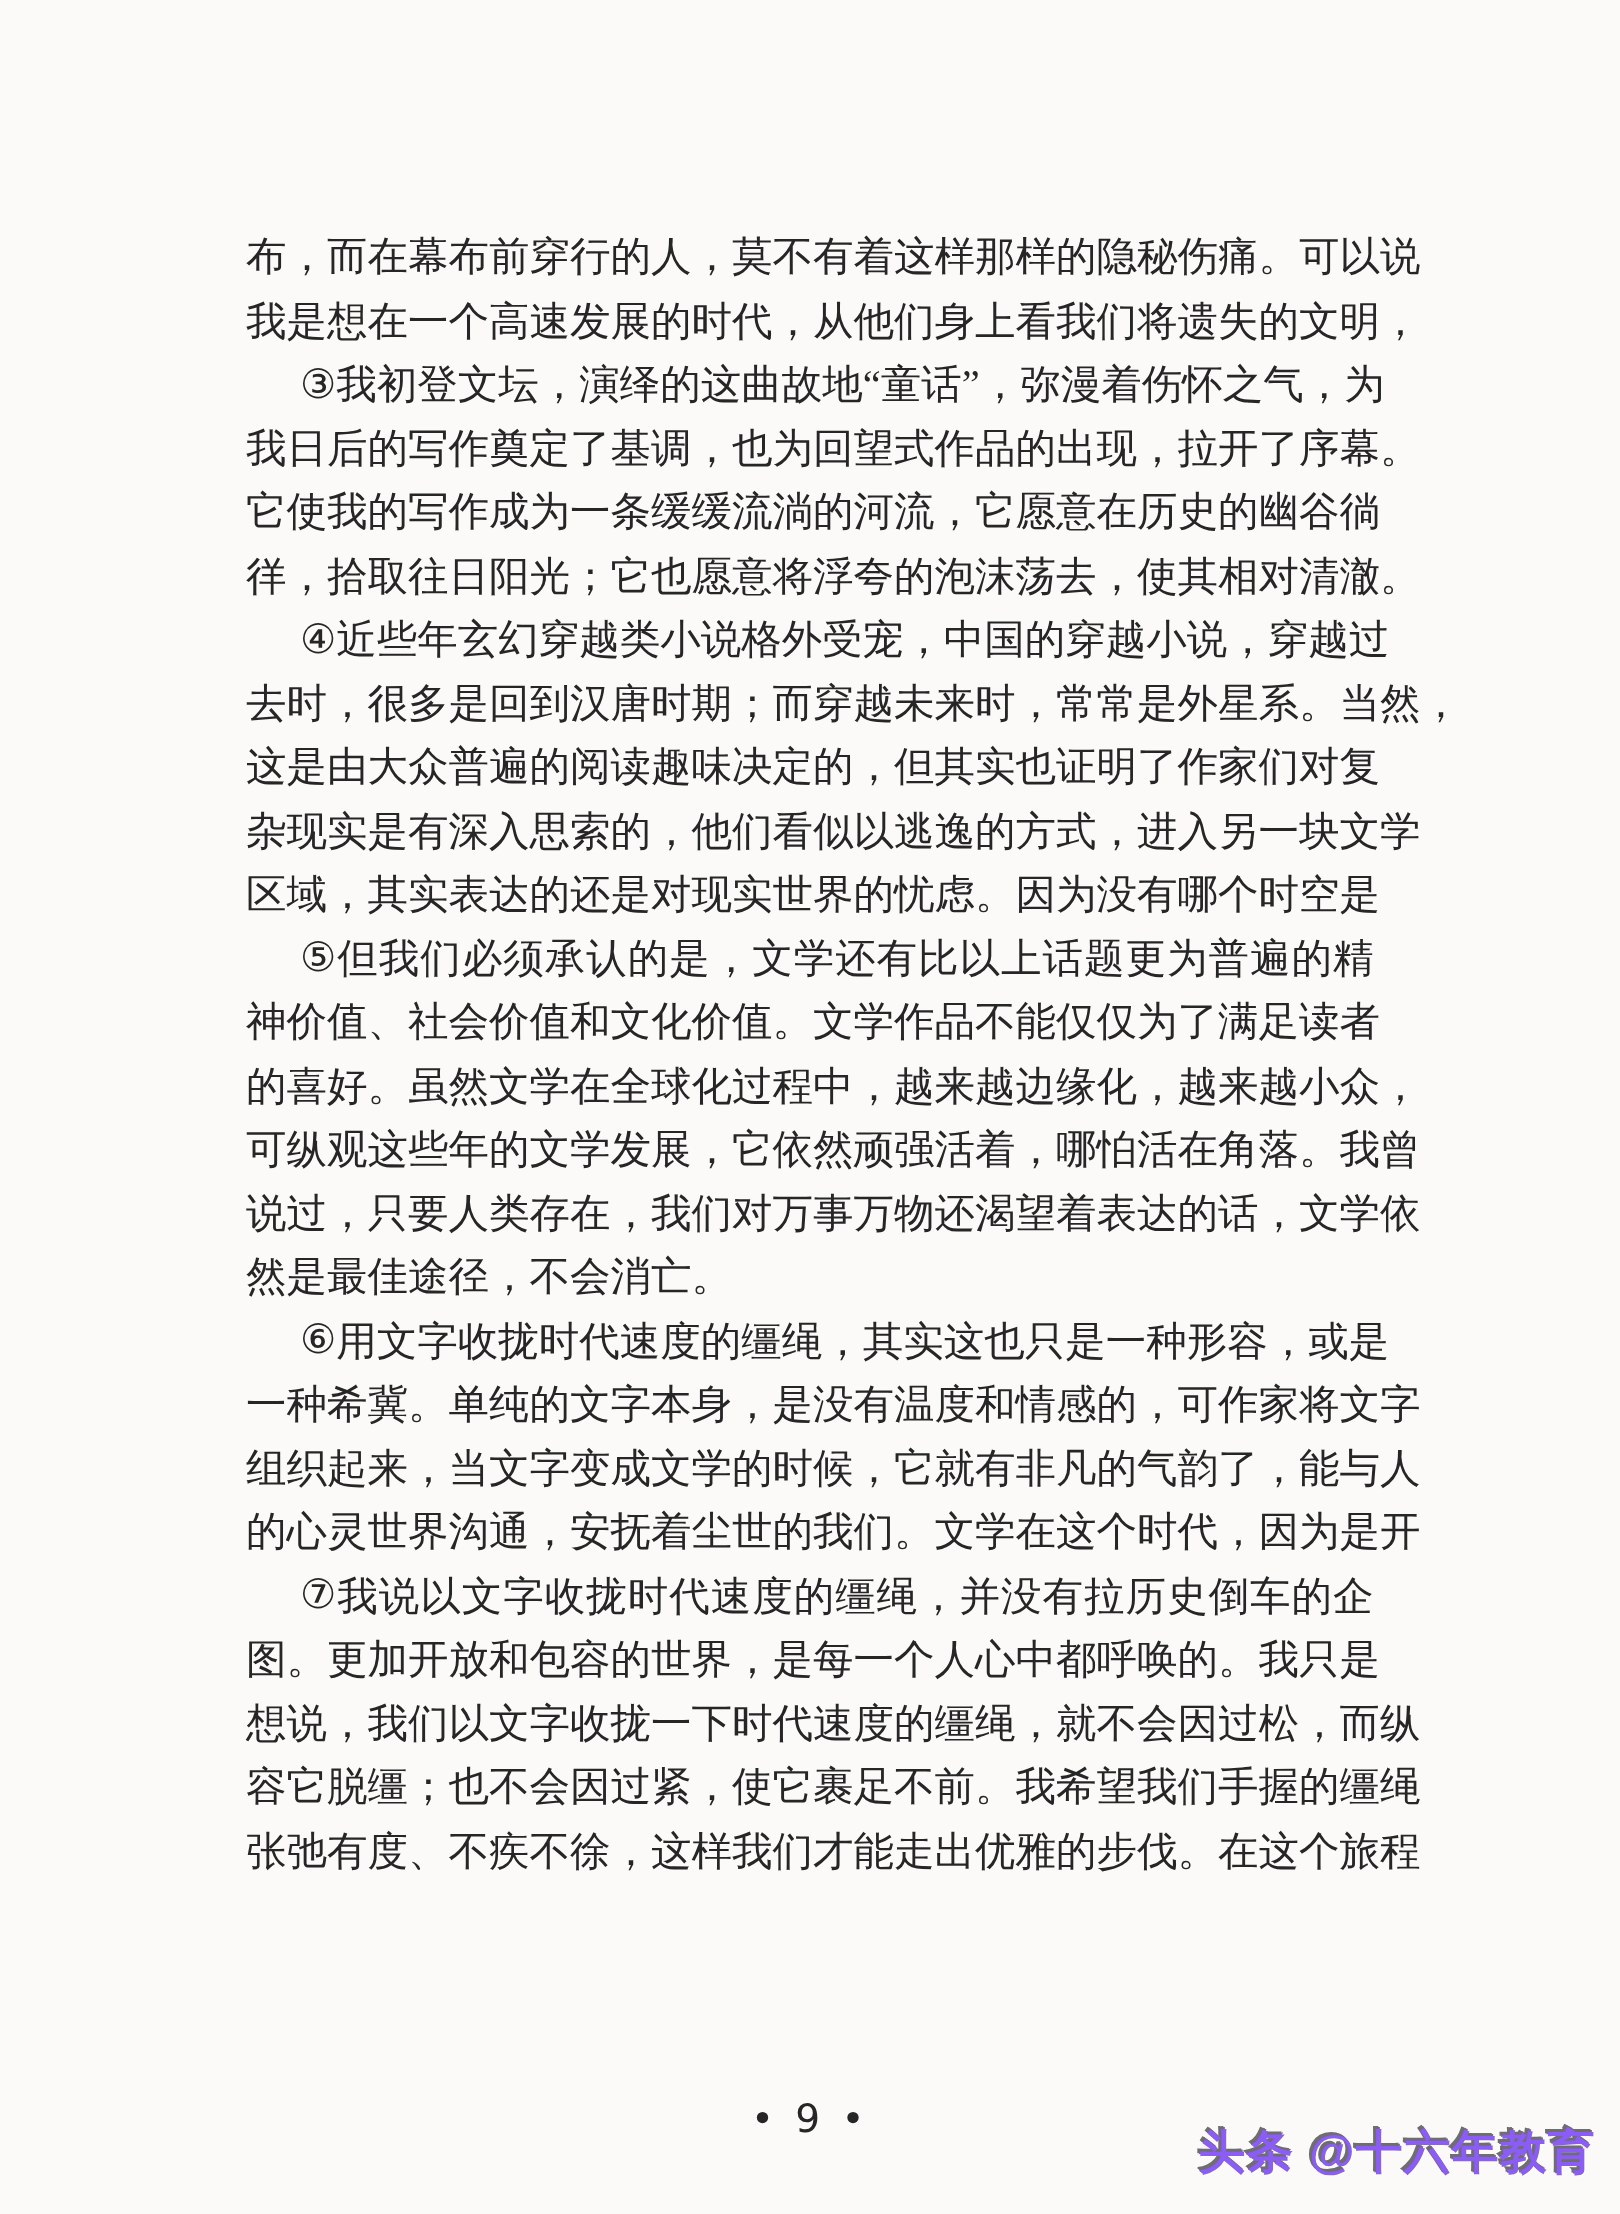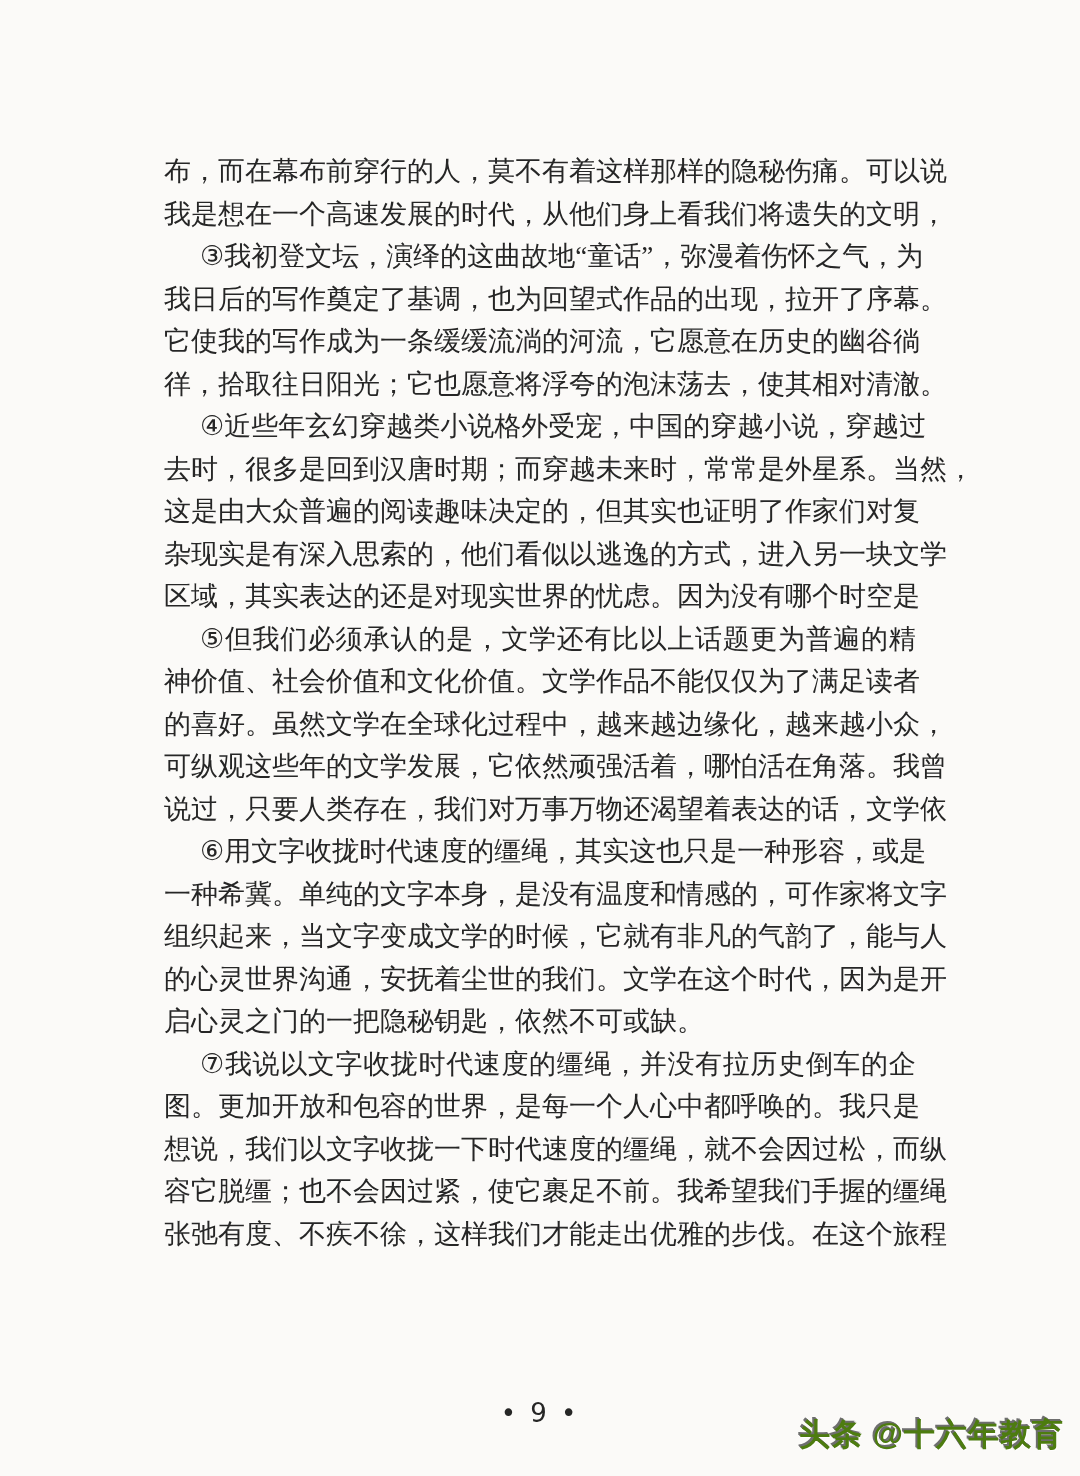--- a/index.html
+++ b/index.html
@@ -50,21 +50,21 @@
     font-family: "DejaVu Sans", "Liberation Sans", sans-serif;
   }
   .watermark {
     position: absolute;
     right: 16px;
     top: 1414px;
     font-size: 31px;
     font-weight: bold;
     letter-spacing: 1px;
     font-family: "Liberation Sans", "DejaVu Sans", sans-serif;
-    color: #4d7c0f;
+    color: #8b5cf6;
     text-shadow:
       -2px -2px 0 var(--watermark-shadow, #6e6e6e),
       -1px -1px 0 var(--watermark-shadow, #6e6e6e),
       1px 1px 1px rgba(255,255,255,0.9);
   }
 </style>
 </head>
 <body>
 
 <div class="article">
@@ -548,20 +548,21 @@
       <span>着</span>
       <span>表</span>
       <span>达</span>
       <span>的</span>
       <span>话</span>
       <span>，</span>
       <span>文</span>
       <span>学</span>
       <span>依</span>
     </div>
+  <div class="line short">然是最佳途径，不会消亡。</div>
   <div class="line j ind">
       <span>⑥</span>
       <span>用</span>
       <span>文</span>
       <span>字</span>
       <span>收</span>
       <span>拢</span>
       <span>时</span>
       <span>代</span>
       <span>速</span>
@@ -670,21 +671,20 @@
       <span>这</span>
       <span>个</span>
       <span>时</span>
       <span>代</span>
       <span>，</span>
       <span>因</span>
       <span>为</span>
       <span>是</span>
       <span>开</span>
     </div>
-  <div class="line short">启心灵之门的一把隐秘钥匙，依然不可或缺。</div>
   <div class="line j ind">
       <span>⑦</span>
       <span>我</span>
       <span>说</span>
       <span>以</span>
       <span>文</span>
       <span>字</span>
       <span>收</span>
       <span>拢</span>
       <span>时</span>

